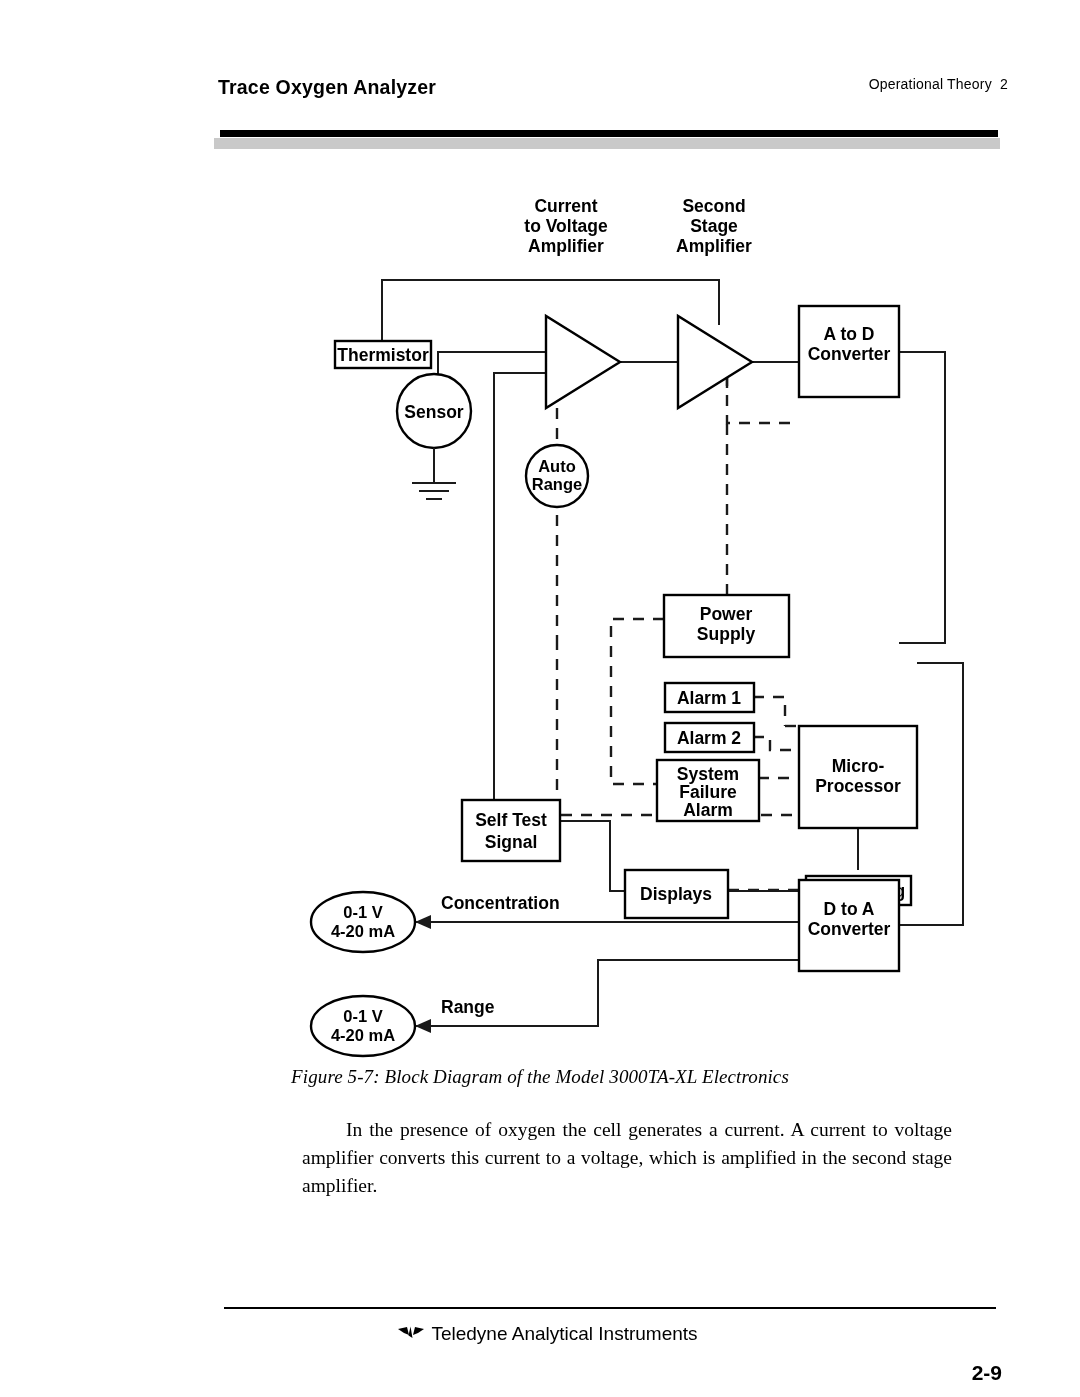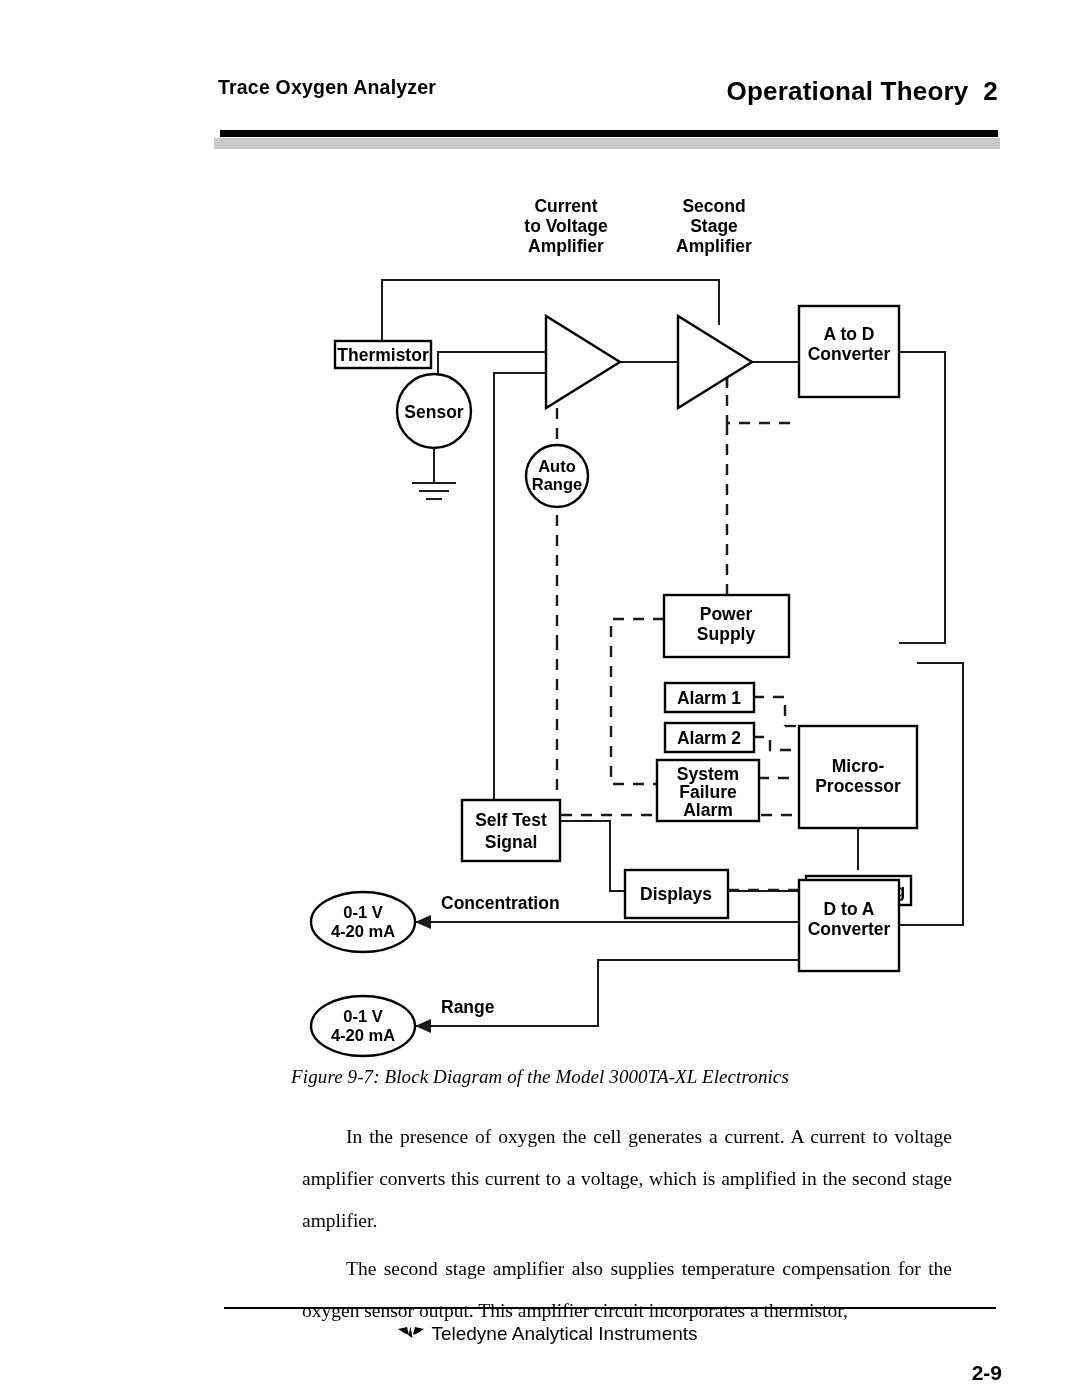--- a/index.html
+++ b/index.html
@@ -27,24 +27,24 @@
   .hdr-left {
     position: absolute;
     left: 218px;
     top: 76px;
     font-size: 19.5px;
     font-weight: bold;
     letter-spacing: 0.2px;
   }
   .hdr-right {
     position: absolute;
-    right: 82px;
+    right: 72px;
     top: 76px;
-    font-size: 26px;
-    font-weight: bold;
+    font-size: 14px;
+    font-weight: normal;
     letter-spacing: 0.2px;
     white-space: pre;
   }
   .hdr-bar-black {
     position: absolute;
     left: 220px;
     top: 130px;
     width: 778px;
     height: 7px;
     background: #000000;
@@ -83,21 +83,21 @@
   }
 
   
   .body-text {
     position: absolute;
     left: 302px;
     top: 1116px;
     width: 650px;
     font-family: "Liberation Serif", serif;
     font-size: 19.5px;
-    line-height: 42px;
+    line-height: 28px;
     text-align: justify;
   }
   .body-text p {
     margin: 0 0 6px 0;
     text-indent: 44px;
   }
 
   
   .page-footer {
     position: absolute;
@@ -317,25 +317,24 @@
   <g>
     <ellipse class="shape" cx="363" cy="846" rx="52" ry="30"></ellipse>
     <text class="dlabel-sm" x="363" y="842" text-anchor="middle">0-1 V</text>
     <text class="dlabel-sm" x="363" y="861" text-anchor="middle">4-20 mA</text>
   </g>
   <text class="dlabel" x="441" y="833">Range</text>
 
 </svg>
 </div>
 
-<div class="figure-caption">Figure 9-7:  Block Diagram of the Model 3000TA-XL Electronics</div>
+<div class="figure-caption">Figure 5-7:  Block Diagram of the Model 3000TA-XL Electronics</div>
 
 <div class="body-text">
   <p>In the presence of oxygen the cell generates a current. A current to voltage amplifier converts this current to a voltage, which is amplified in the second stage amplifier.</p>
-  <p>The second stage amplifier also supplies temperature compensation for the oxygen sensor output. This amplifier circuit incorporates a thermistor,</p>
 </div>
 
 <div class="page-footer">
   <div class="footer-rule"></div>
   <div class="footer-center">
     <span class="tdy-logo">
       <svg width="26" height="16" viewBox="0 0 26 16" xmlns="http://www.w3.org/2000/svg">
         <path d="M0,3 L9,1 L11,9 L6,7 Z" fill="#000000"></path>
         <path d="M12.5,0.5 L14.5,12 L10.5,9.5 Z" fill="#000000"></path>
         <path d="M26,3 L17,1 L15,9 L20,7 Z" fill="#000000"></path>

